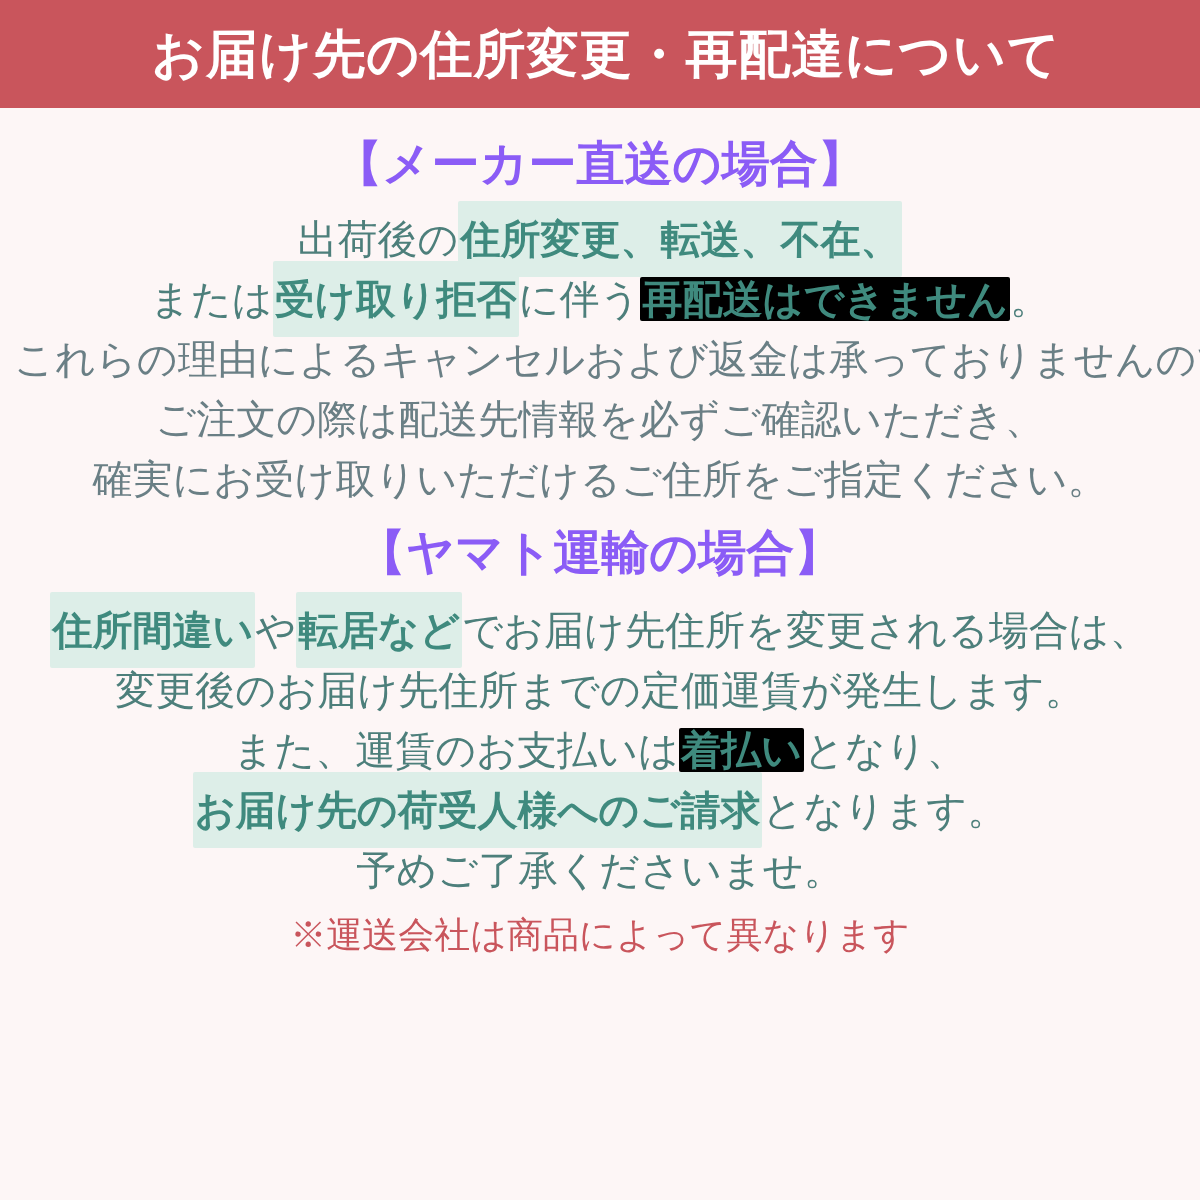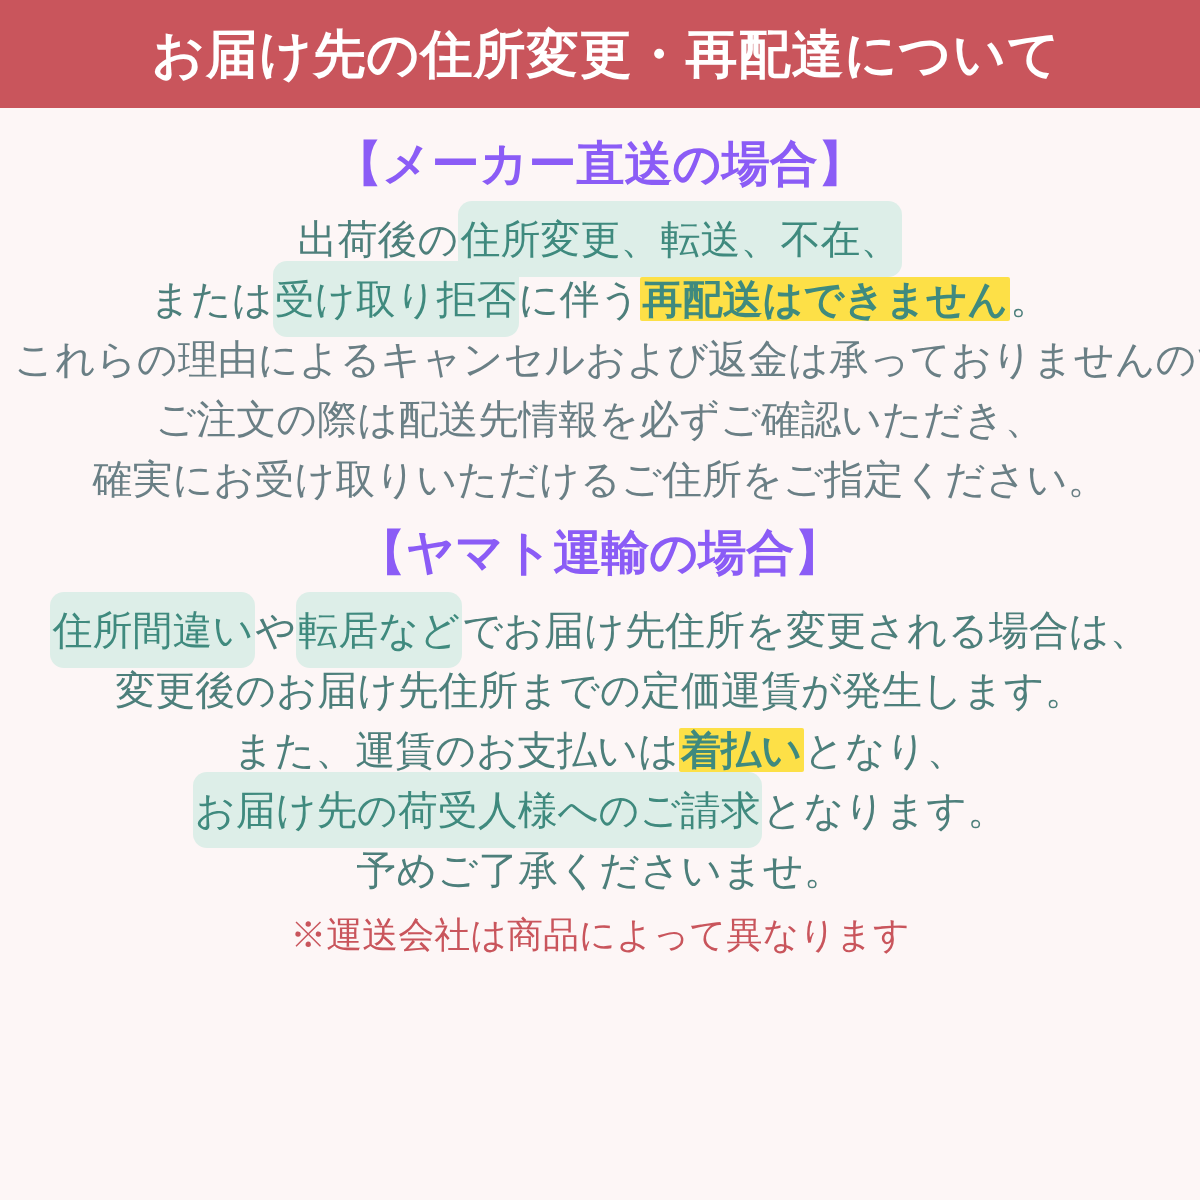--- a/index.html
+++ b/index.html
@@ -63,27 +63,27 @@
     text-align: center;
     white-space: nowrap;
     letter-spacing: 0px;
   }
   .line.gray {
     color: #6a7f85;
   }
   .hl-green {
     color: #3f8a7e;
     background: #ddeee8;
-    font-weight: normal;
-    border-radius: 14px;
+    font-weight: bold;
+    border-radius: 2px;
     padding: 16px 2px;
   }
   .hl-pink {
     color: #3f8a7e;
-    background: #fde047;
+    background: #000000;
     font-weight: bold;
     border-radius: 2px;
     padding: 0 2px;
   }
   .note {
     color: #c9555c;
     font-size: 36px;
     text-align: center;
     line-height: 1.4;
     margin-top: 10px;

